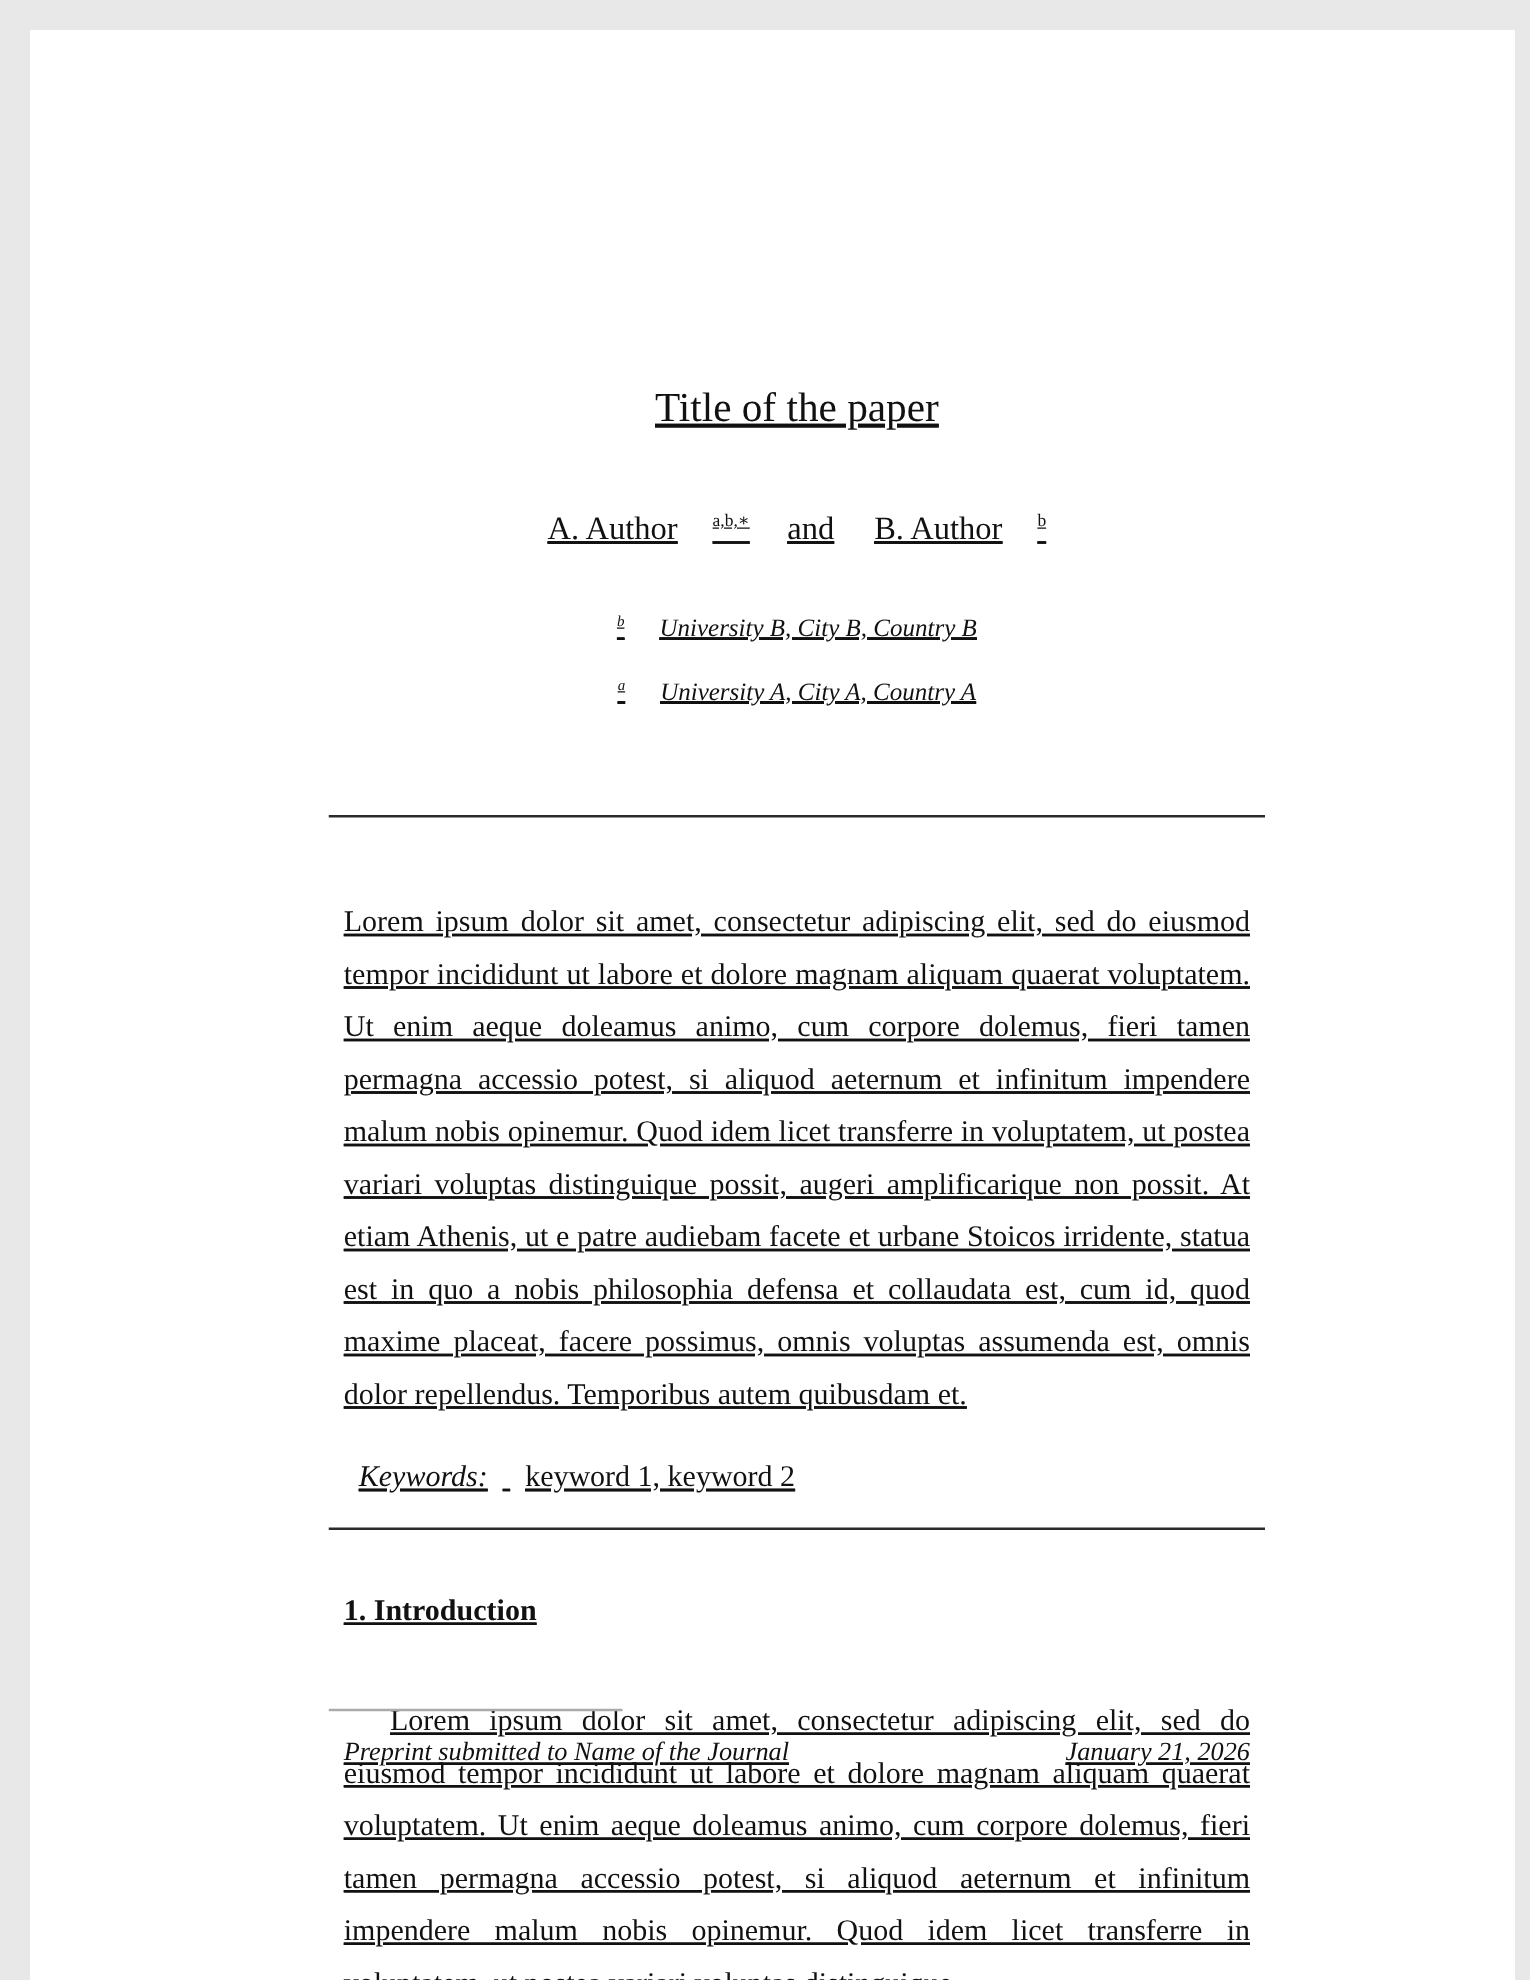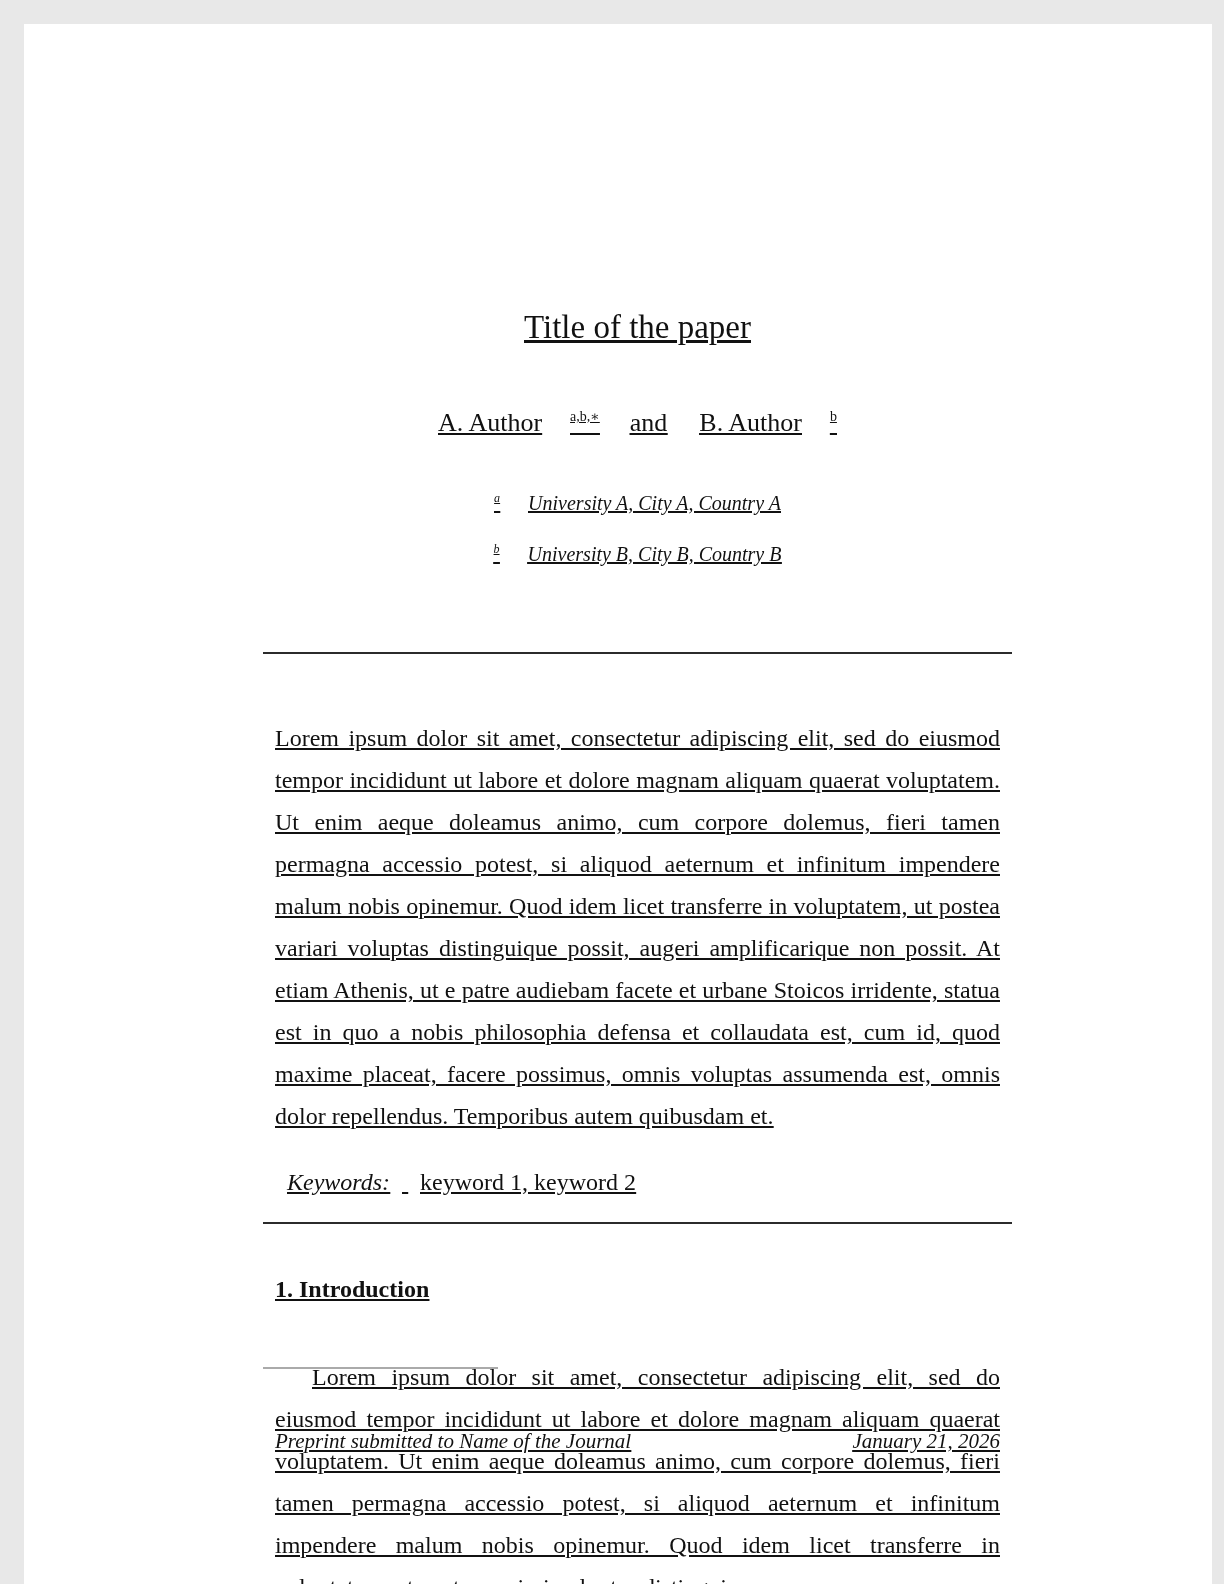--- a/index.html
+++ b/index.html
@@ -110,21 +110,21 @@
     text-indent: 20px;
   }
   .footnote-text .sup {
     font-size: 12px;
     vertical-align: super;
     line-height: 0;
   }
   .page-footer {
     position: absolute;
     left: 227px;
-    top: 1380px;
+    top: 1340px;
     width: 773px;
     display: flex;
     justify-content: space-between;
     font-style: italic;
     font-size: 21px;
     line-height: 26px;
   }
 </style>
 </head>
 <body>
@@ -132,22 +132,22 @@
 <div class="page">
   <div class="content">
 
     <h1 class="paper-title">Title of the paper</h1>
 
     <div class="author-line">
       <span>A. Author</span><span class="sup">a,b,∗</span><span class="connector">and</span><span>B. Author</span><span class="sup">b</span>
     </div>
 
     <div class="affiliations">
+      <div><span class="sup">b</span><span>University B, City B, Country B</span></div>
       <div><span class="sup">a</span><span>University A, City A, Country A</span></div>
-      <div><span class="sup">b</span><span>University B, City B, Country B</span></div>
     </div>
 
     <hr class="rule rule-top">
 
 
     <p class="body-par">Lorem ipsum dolor sit amet, consectetur adipiscing elit, sed do eiusmod tempor incididunt ut labore et dolore magnam aliquam quaerat voluptatem. Ut enim aeque doleamus animo, cum corpore dolemus, fieri tamen permagna accessio potest, si aliquod aeternum et infinitum impendere malum nobis opinemur. Quod idem licet transferre in voluptatem, ut postea variari voluptas distinguique possit, augeri amplificarique non possit. At etiam Athenis, ut e patre audiebam facete et urbane Stoicos irridente, statua est in quo a nobis philosophia defensa et collaudata est, cum id, quod maxime placeat, facere possimus, omnis voluptas assumenda est, omnis dolor repellendus. Temporibus autem quibusdam et.</p>
 
     <div class="keywords-line">
       <span class="kw-label">Keywords:</span>
       <span>keyword 1, keyword 2</span>

